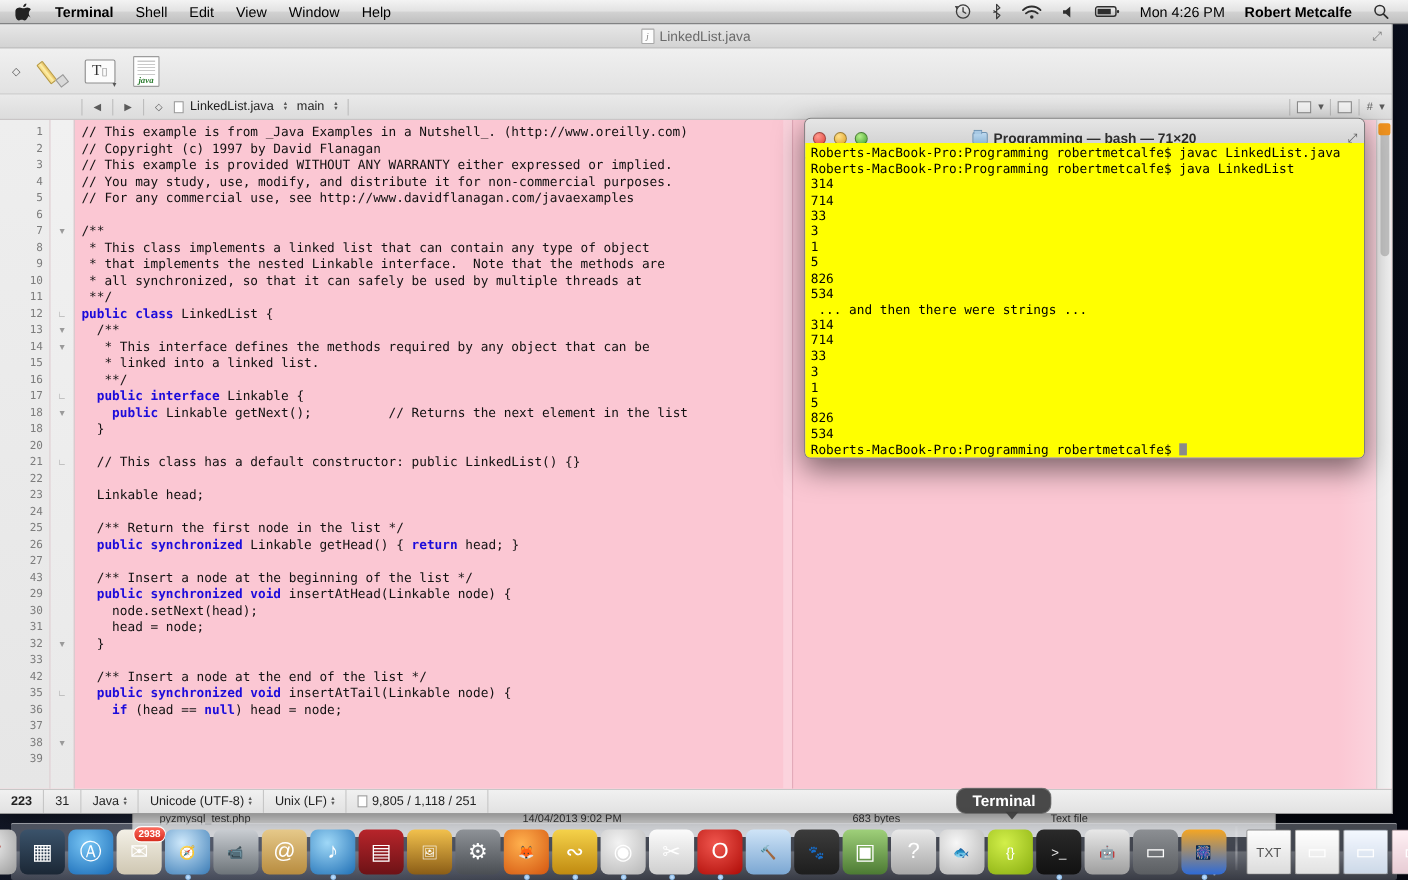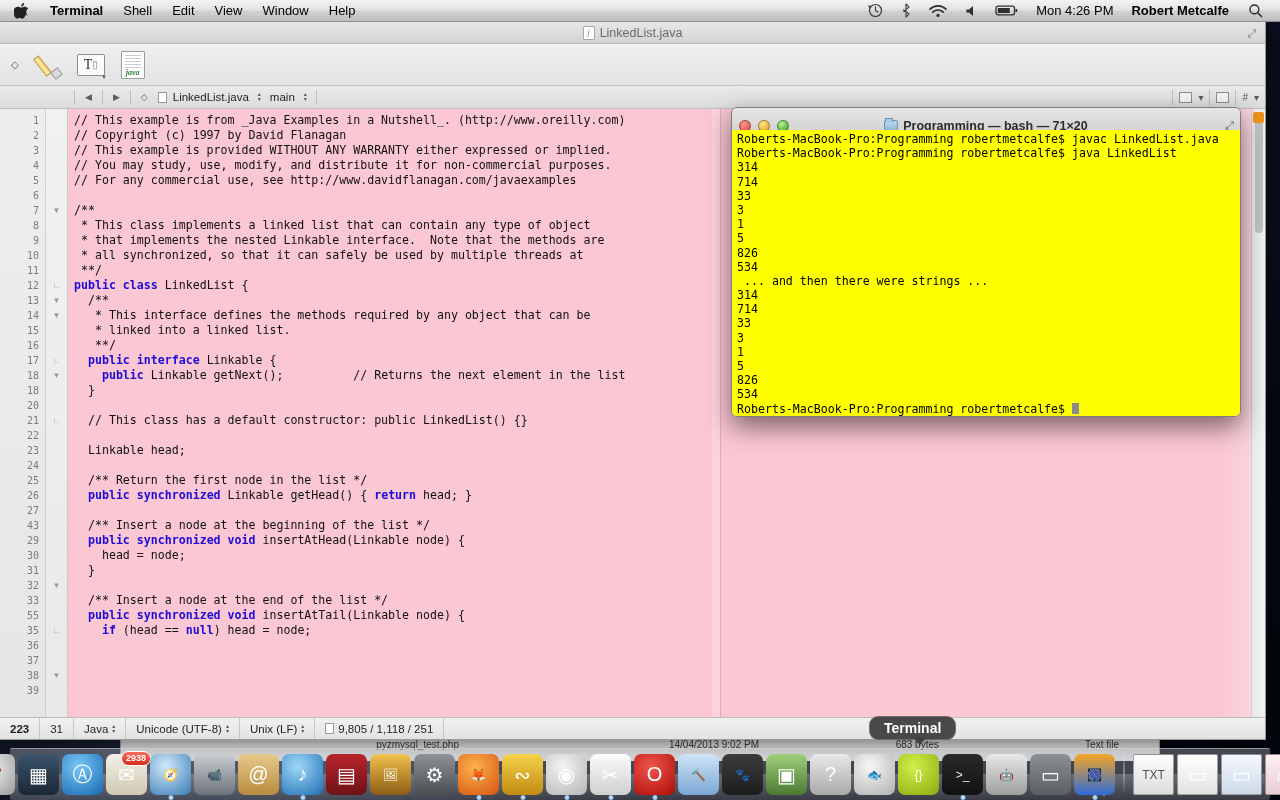--- a/index.html
+++ b/index.html
@@ -232,21 +232,21 @@
     border-left:6px solid transparent;border-right:6px solid transparent;
     border-top:7px solid rgba(60,60,60,.93);
   }
 
   
   #finder-peek{
     position:absolute;left:120px;top:735px;width:1040px;height:26px;z-index:15;
     background:#f2f2f2;border:1px solid #a9a9a9;border-bottom:none;border-radius:4px 4px 0 0;
     font-size:10px;color:#3a3a3a;overflow:hidden;
   }
-  #finder-peek .fp-row{display:flex;gap:0;padding:3px 8px;text-align:right;}
+  #finder-peek .fp-row{display:flex;gap:0;padding:3px 24px;}
   #finder-peek .fp-c{white-space:nowrap;overflow:hidden;}
   #finder-peek .fp-c.c1{width:330px;}
   #finder-peek .fp-c.c2{width:300px;}
   #finder-peek .fp-c.c3{width:180px;}
 
   
   #dock{
     position:absolute;left:0;bottom:0;width:1280px;height:56px;z-index:55;
     display:flex;align-items:flex-end;justify-content:center;
   }
@@ -508,21 +508,21 @@
         <div class="ln">24</div>
         <div class="ln">25</div>
         <div class="ln">26</div>
         <div class="ln">27</div>
         <div class="ln">43</div>
         <div class="ln">29</div>
         <div class="ln">30</div>
         <div class="ln">31</div>
         <div class="ln">32</div>
         <div class="ln">33</div>
-        <div class="ln">55</div>
+        <div class="ln">42</div>
         <div class="ln">35</div>
         <div class="ln">36</div>
         <div class="ln">37</div>
         <div class="ln">38</div>
         <div class="ln">39</div>
       </div>
     <div id="foldcol">
         <div class="fc"></div>
         <div class="fc"></div>
         <div class="fc"></div>
@@ -586,20 +586,21 @@
         <div class="cl">&nbsp;</div>
         <div class="cl"><span class="pl">  // This class has a default constructor: public LinkedList() {}</span></div>
         <div class="cl">&nbsp;</div>
         <div class="cl"><span class="pl">  Linkable head;</span></div>
         <div class="cl">&nbsp;</div>
         <div class="cl"><span class="pl">  /** Return the first node in the list */</span></div>
         <div class="cl"><span class="pl">  </span><span class="kw">public synchronized</span> <span class="pl">Linkable getHead() { </span><span class="kw">return</span><span class="pl"> head; }</span></div>
         <div class="cl">&nbsp;</div>
         <div class="cl"><span class="pl">  /** Insert a node at the beginning of the list */</span></div>
         <div class="cl"><span class="pl">  </span><span class="kw">public synchronized void</span> <span class="pl">insertAtHead(Linkable node) {</span></div>
+        <div class="cl"><span class="pl">    node.setNext(head);</span></div>
         <div class="cl"><span class="pl">    head = node;</span></div>
         <div class="cl"><span class="pl">  }</span></div>
         <div class="cl">&nbsp;</div>
         <div class="cl"><span class="pl">  /** Insert a node at the end of the list */</span></div>
         <div class="cl"><span class="pl">  </span><span class="kw">public synchronized void</span> <span class="pl">insertAtTail(Linkable node) {</span></div>
         <div class="cl"><span class="pl">    </span><span class="kw">if</span><span class="pl"> (head == </span><span class="kw">null</span><span class="pl">) head = node;</span></div>
       </div>
     <div id="ed-split"></div>
     <div id="ed-rightpane"></div>
     <div id="code-fade"></div>

